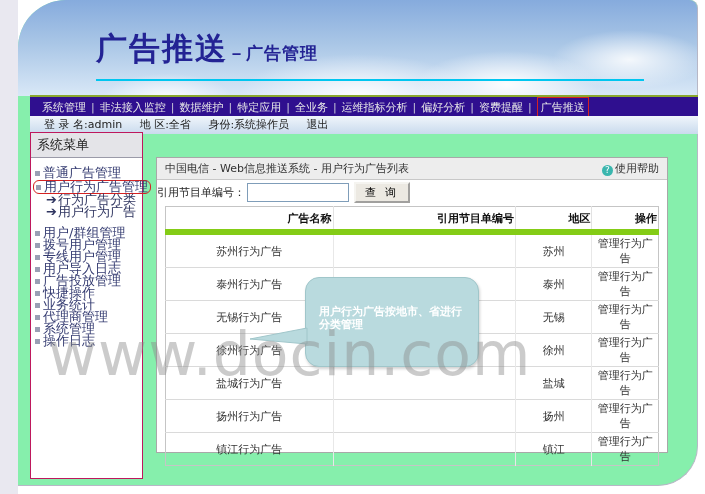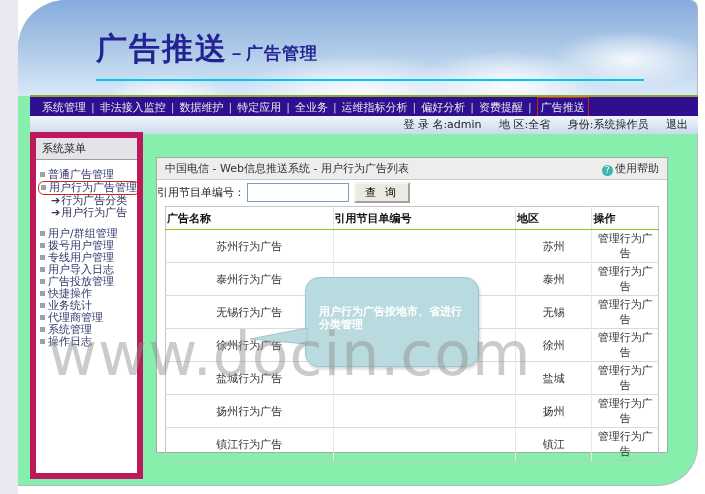--- a/index.html
+++ b/index.html
@@ -30,28 +30,28 @@
     position:absolute;left:12px;top:95px;width:668px;height:21px;background:#2f0f8f;
     border-top:2px solid #8aa72e;color:#e8e8e8;font-size:11px;line-height:19px;
     padding-left:12px;box-sizing:border-box;white-space:nowrap;
   }
   .nav-item{display:inline-block;cursor:pointer;}
   .nav-item.active{border:1px solid #d42222;padding:0 3px;}
   .nav-sep{color:#c9c9d9;margin:0 5px;}
   .statusbar{
     position:absolute;left:12px;top:116px;width:668px;height:18px;
     background:linear-gradient(180deg,#f0f5fb,#c9daed);
-    font-size:11px;line-height:18px;text-align:right;color:#222;
+    font-size:11px;line-height:18px;text-align:left;color:#222;
     padding-right:10px;box-sizing:border-box;white-space:nowrap;
   }
   .statusbar span{margin-left:14px;}
   .statusbar .logout{cursor:pointer;}
   .sidebar{
     position:absolute;left:12px;top:132px;width:113px;height:347px;
-    border:6px solid #be185d;background:#fff;box-sizing:border-box;font-size:11px;
+    border:1px solid #be185d;background:#fff;box-sizing:border-box;font-size:13px;
   }
   .sidebar-header{background:#e4e4e8;border-bottom:1px solid #9a9aa8;padding:3px 6px;color:#222;}
   .menu{padding:9px 3px 0 4px;}
   .menu-item{color:#333a70;line-height:12px;white-space:nowrap;cursor:pointer;}
   .menu-item .bullet{display:inline-block;width:5px;height:5px;background:#9aa0b4;margin-right:3px;vertical-align:1px;}
   .menu-item.sub{padding-left:11px;color:#2f3560;}
   .menu-item.sub .arrow{margin-right:1px;}
   .menu-item.gap{margin-top:9px;}
   .menu-item.highlight{border:1px solid #d42222;border-radius:6px;padding:0 2px;display:inline-block;margin-left:-2px;}
   .panel{
@@ -69,21 +69,21 @@
   }
   .search-row{display:flex;align-items:center;justify-content:flex-start;height:25px;padding-right:60px;}
   .search-row label{margin-right:2px;color:#222;}
   .search-row input{width:96px;height:15px;border:1px solid #7f9db9;font-size:11px;}
   .search-row button{
     margin-left:5px;font-size:11px;padding:1px 9px;background:#ece9e2;
     border:2px outset #f5f4f0;cursor:pointer;letter-spacing:3px;
   }
   .table-wrap{margin:1px 8px;}
   table{width:100%;border-collapse:collapse;font-size:11px;border:1px solid #c5c5c5;}
-  th{font-weight:bold;color:#111;height:20px;border-bottom:1px solid #84cc16;border-left:1px solid #e2e2e2;text-align:left;}
+  th{font-weight:bold;color:#111;height:20px;border-bottom:6px solid #84cc16;border-left:1px solid #e2e2e2;text-align:right;}
   td{height:15px;border-top:1px solid #dadada;border-left:1px solid #e8e8e8;text-align:center;color:#333;}
   th:first-child,td:first-child{border-left:none;}
   .action-link{cursor:pointer;color:#333;}
   .footer{position:absolute;left:138px;top:460px;width:512px;text-align:center;font-size:10px;color:#555;}
   .callout{
     position:absolute;left:305px;top:277px;width:174px;height:90px;z-index:5;
     background:#b9dade;border:1px solid #a0c6ca;border-radius:14px;
     box-shadow:1px 2px 3px rgba(0,0,0,.18);box-sizing:border-box;
     color:#fff;font-weight:bold;font-size:11px;line-height:13px;padding:27px 10px 5px 13px;
   }

